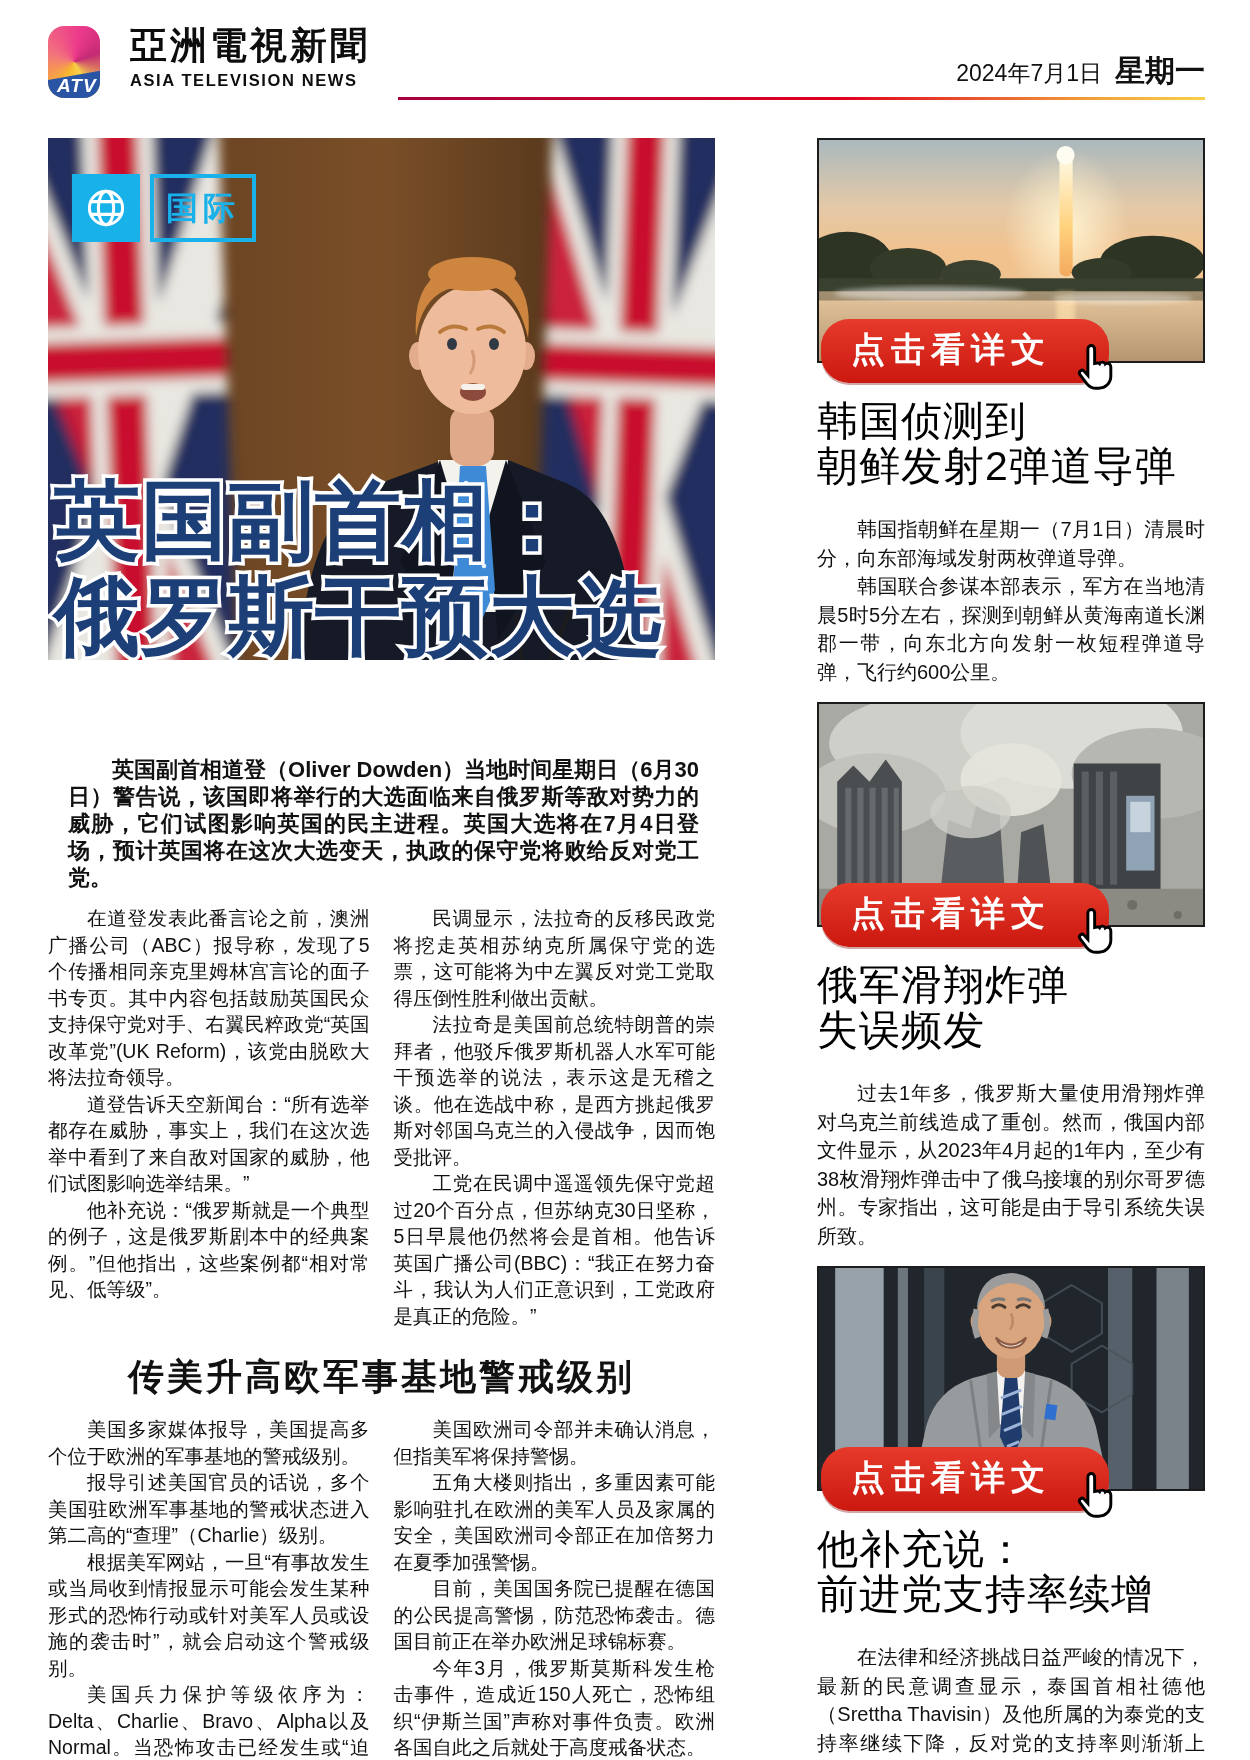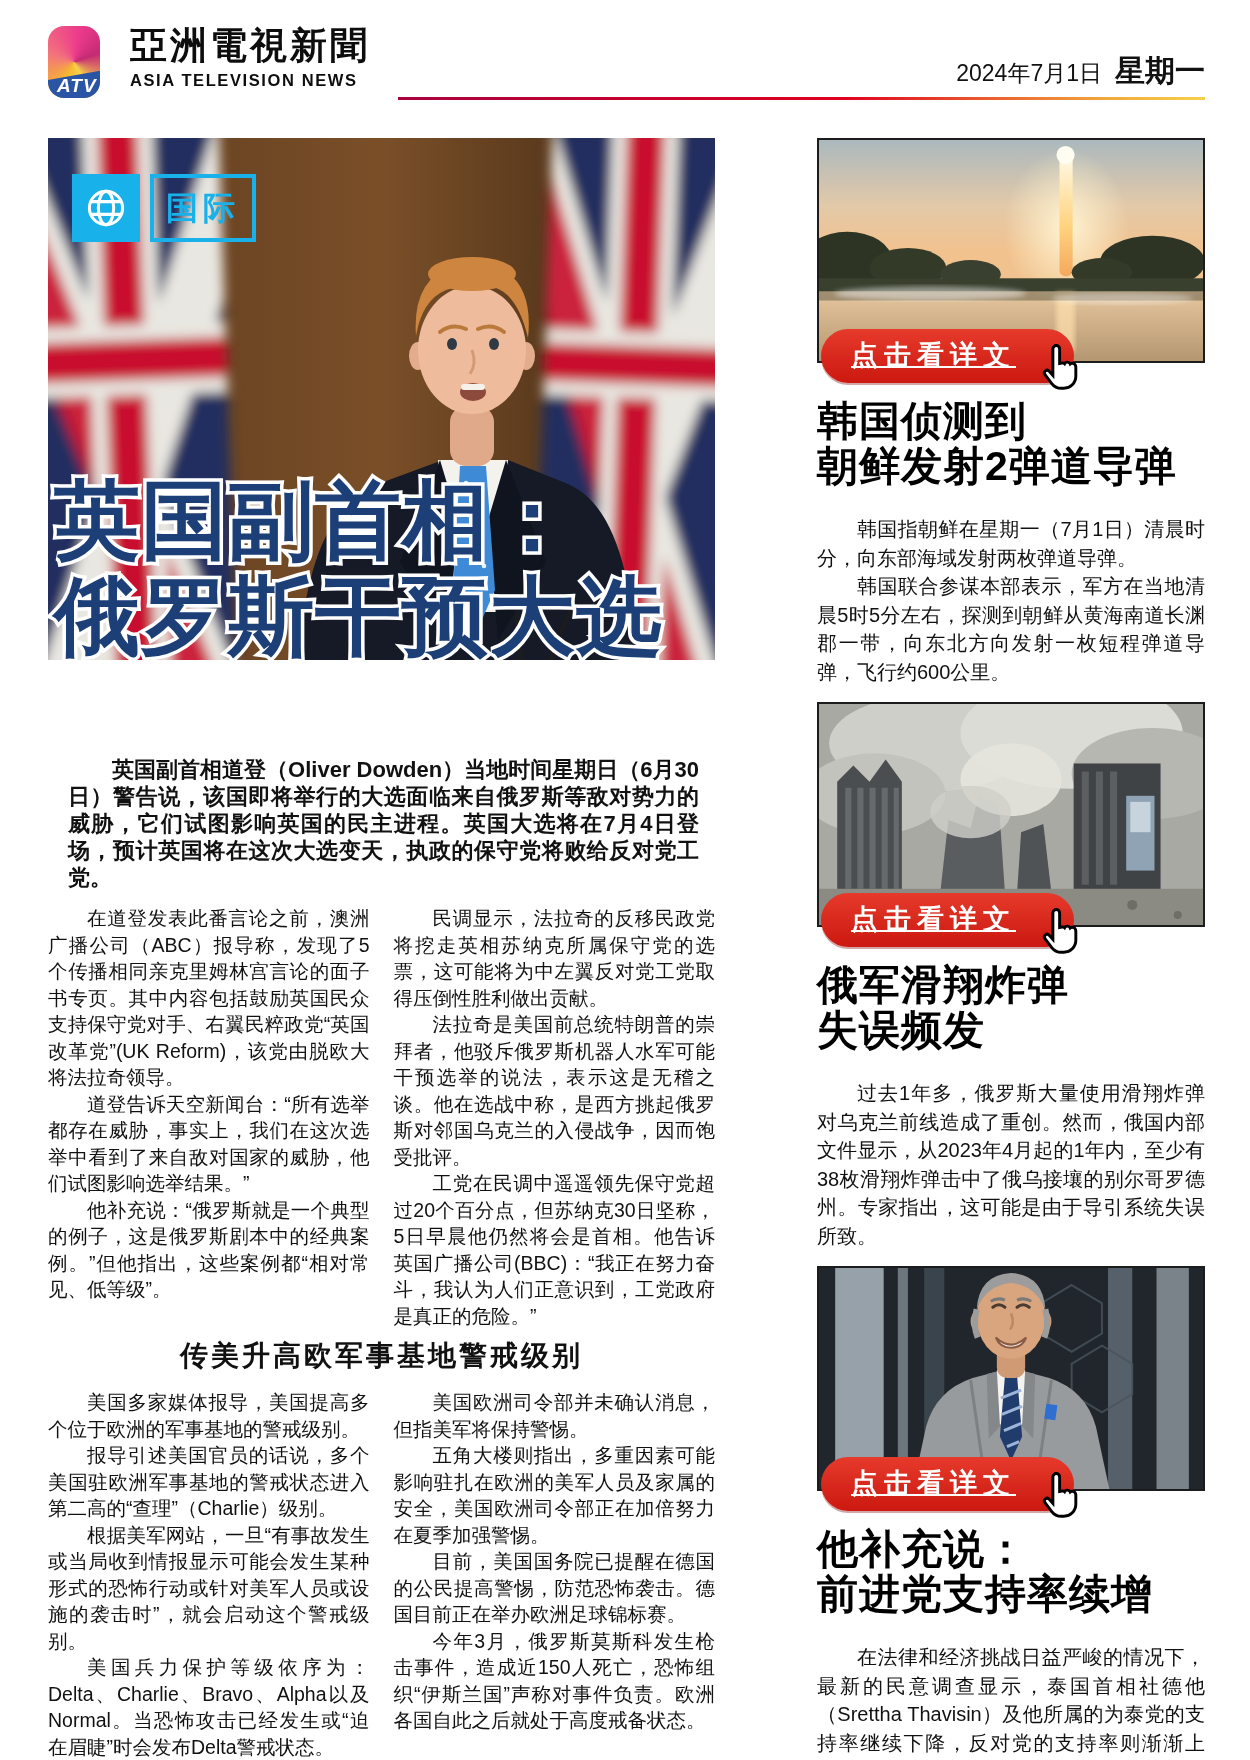--- a/index.html
+++ b/index.html
@@ -36,31 +36,31 @@
         padding:0 12px;display:flex;align-items:center;letter-spacing:5px;line-height:1;}
   .hero-headline{position:absolute;left:6px;top:334px;margin:0;font-weight:900;color:#1d3f78;
         font-size:86px;line-height:96px;letter-spacing:1px;white-space:nowrap;
         -webkit-text-stroke:7px #fff;paint-order:stroke fill;}
   .hero-headline span{display:block;}
 
   
   .lead{margin:96px 16px 0 20px;font-size:22px;line-height:27px;font-weight:700;text-align:justify;text-indent:2em;}
   .body-cols{margin-top:14px;column-count:2;column-gap:24px;font-size:19.5px;line-height:26.5px;text-align:justify;}
   .body-cols p{margin:0;text-indent:2em;}
-  .sub-headline{margin:8px 0 12px;text-align:center;font-size:28px;font-weight:900;letter-spacing:3px;}
+  .sub-headline{margin:24px 0 12px;text-align:center;font-size:36px;font-weight:900;letter-spacing:3px;}
 
   
   .story + .story{margin-top:16px;}
   .story-photo{position:relative;width:100%;height:225px;border:2px solid #1c1c1c;box-sizing:border-box;display:block;}
   .story-photo svg{width:100%;height:100%;display:block;}
   .read-more{position:absolute;left:2px;bottom:-22px;background:linear-gradient(180deg,#e63a2b,#cb1810);
-        color:#fff;font-size:27px;font-weight:700;letter-spacing:6px;padding:8px 58px 10px 30px;border-radius:28px;
-        display:inline-flex;align-items:center;box-shadow:0 2px 0 rgba(120,0,0,.35);text-decoration:underline;}
+        color:#fff;font-size:34px;font-weight:700;letter-spacing:6px;padding:8px 58px 10px 30px;border-radius:28px;
+        display:inline-flex;align-items:center;box-shadow:0 2px 0 rgba(120,0,0,.35);}
   .cursor{position:absolute;right:-16px;bottom:-12px;width:54px;height:54px;}
-  .story-headline{margin:36px 0 0;font-size:41px;line-height:45px;font-weight:700;color:#000;letter-spacing:1px;}
+  .story-headline{margin:36px 0 0;font-size:41px;line-height:45px;font-weight:400;color:#000;letter-spacing:1px;}
   .story-headline span{display:block;}
   .story-body{margin-top:26px;font-size:20px;line-height:28.5px;text-align:justify;}
   .story-body p{margin:0;text-indent:2em;}
 </style>
 </head>
 <body>
 
 <div class="page">
 
   <header>

